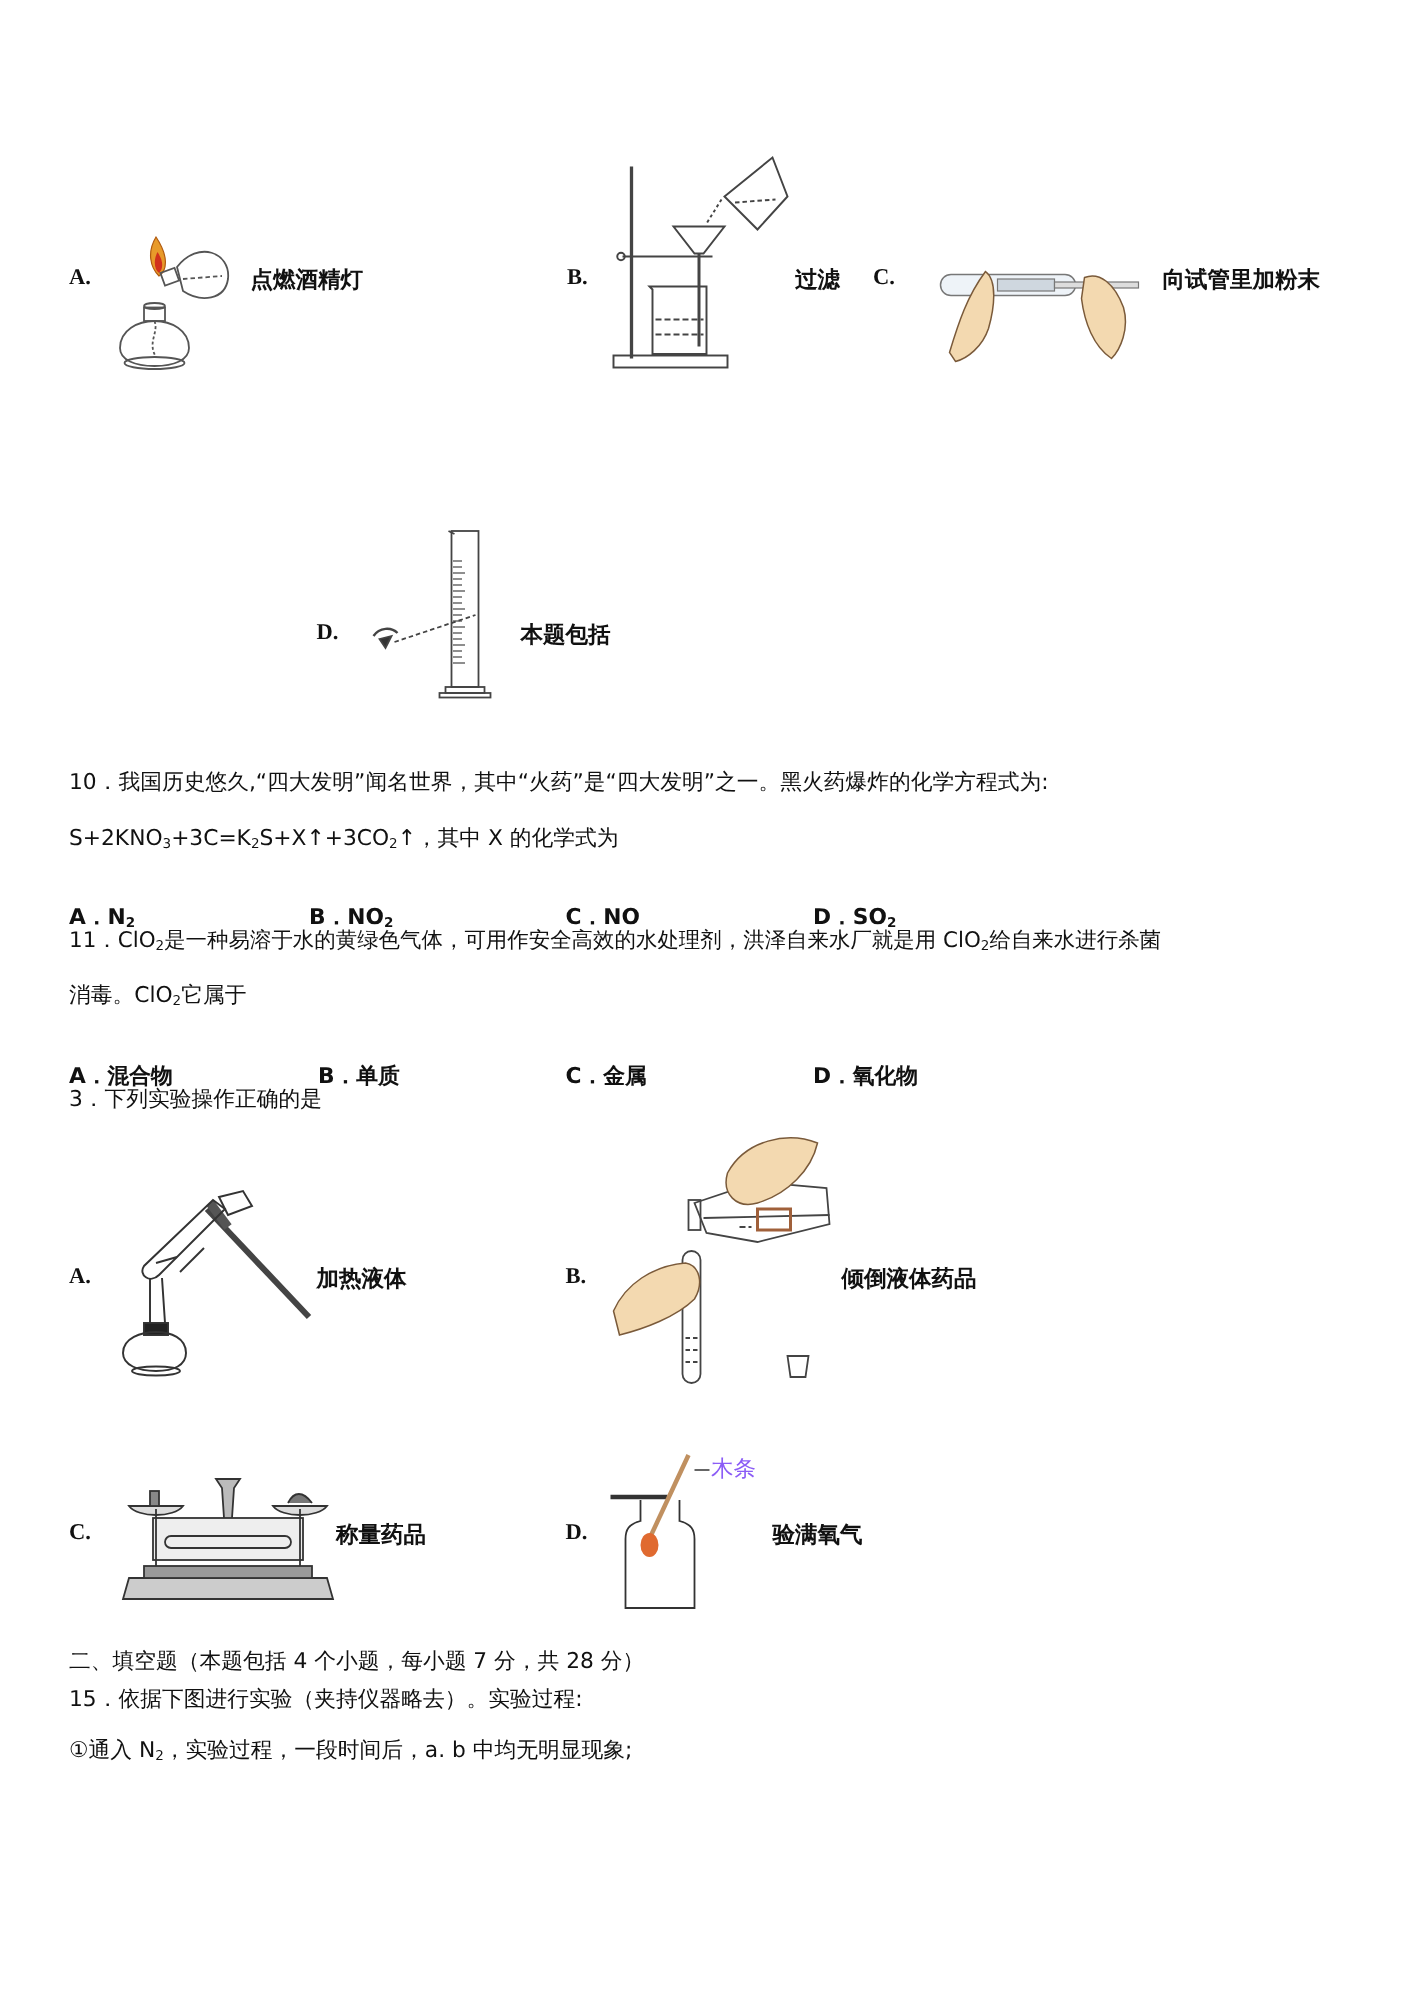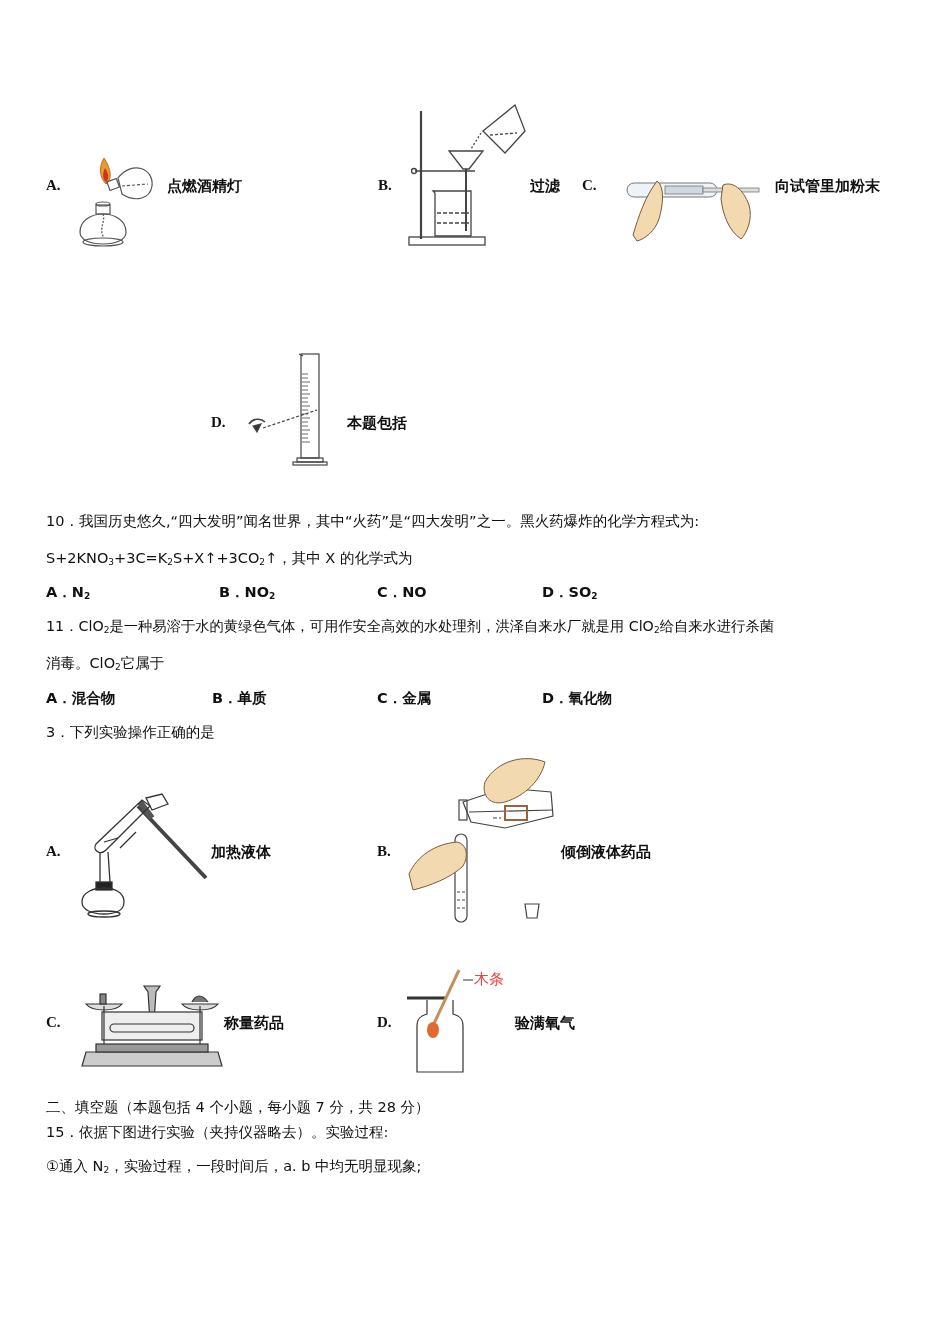--- a/index.html
+++ b/index.html
@@ -2,21 +2,21 @@
 <html><head>
 <meta charset="utf-8">
 <style>
   html, body { margin: 0; padding: 0; background: #ffffff; }
   body { width: 950px; height: 1344px; position: relative; overflow: hidden;
          font-family: "DejaVu Serif", "Liberation Serif", serif; color: #111; }
   .abs { position: absolute; }
   .lbl { font-family: "Liberation Serif", serif; font-weight: bold; font-size: 15px; }
   .cap { font-family: Liberation Serif, serif; font-weight: bold; font-size: 15px; letter-spacing: 0px; }
   .line { font-family: "DejaVu Sans", sans-serif; font-weight: normal; font-size: 14.5px; white-space: nowrap; }
-  .opt { font-family: "DejaVu Sans", sans-serif; font-weight: bold; font-size: 14.5px; white-space: nowrap; }
+  .opt { font-family: "DejaVu Sans", sans-serif; font-weight: bold; font-size: 14.5px; white-space: nowrap; margin-top: 19px; }
   sub { font-size: 9px; vertical-align: -2px; }
   svg { position: absolute; overflow: visible; }
 </style>
 </head>
 <body>
 
 <span class="abs lbl" style="left:46px;top:177px">A.</span>
 <svg style="left:72px;top:150px" width="100" height="100" viewBox="0 0 100 100">
 
   <path d="M32 8 C26 18 28 28 34 34 C40 30 40 20 32 8Z" fill="#e89a2a" stroke="#b05a10" stroke-width="0.8"></path>
@@ -97,21 +97,21 @@
       <line x1="57" y1="90" x2="65" y2="90"></line>
   </g>
 </svg>
 <span class="abs cap" style="left:347px;top:414px">本题包括</span>
 
 <div class="abs line" style="left:46px;top:512px">10．我国历史悠久,“四大发明”闻名世界，其中“火药”是“四大发明”之一。黑火药爆炸的化学方程式为:</div>
 <div class="abs line" style="left:46px;top:549px">
   <span>S+2KNO</span><sub>3</sub><span>+3C=K</span><sub>2</sub><span>S+X↑+3CO</span><sub>2</sub><span>↑，其中 X 的化学式为</span>
 </div>
 <div class="abs opt" style="left:46px;top:583px"><span>A．</span><span>N</span><sub>2</sub></div>
-<div class="abs opt" style="left:219px;top:583px"><span>B．</span><span>NO</span><sub>2</sub></div>
+<div class="abs opt" style="left:206px;top:583px"><span>B．</span><span>NO</span><sub>2</sub></div>
 <div class="abs opt" style="left:377px;top:583px"><span>C．</span><span>NO</span></div>
 <div class="abs opt" style="left:542px;top:583px"><span>D．</span><span>SO</span><sub>2</sub></div>
 
 <div class="abs line" style="left:46px;top:617px;font-size:14.3px"><span>11．ClO</span><sub>2</sub><span>是一种易溶于水的黄绿色气体，可用作安全高效的水处理剂，洪泽自来水厂就是用 ClO</span><sub>2</sub><span>给自来水进行杀菌</span></div>
 <div class="abs line" style="left:46px;top:654px"><span>消毒。ClO</span><sub>2</sub><span>它属于</span></div>
 <div class="abs opt" style="left:46px;top:689px"><span>A．</span><span>混合物</span></div>
 <div class="abs opt" style="left:212px;top:689px"><span>B．</span><span>单质</span></div>
 <div class="abs opt" style="left:377px;top:689px"><span>C．</span><span>金属</span></div>
 <div class="abs opt" style="left:542px;top:689px"><span>D．</span><span>氧化物</span></div>
 
@@ -174,18 +174,18 @@
 <span class="abs lbl" style="left:377px;top:1014px">D.</span>
 <svg style="left:405px;top:968px" width="70" height="108" viewBox="0 0 70 108">
   <g fill="none" stroke="#333" stroke-width="1.2">
     <line x1="2" y1="30" x2="40" y2="30" stroke-width="3"></line>
     <path d="M22 32 L22 46 C14 48 12 52 12 58 L12 104 L58 104 L58 58 C58 52 56 48 48 46 L48 32"></path>
     <path d="M54 2 L26 62" stroke="#c09060" stroke-width="3"></path>
   </g>
   <ellipse cx="28" cy="62" rx="6" ry="8" fill="#e06a30"></ellipse>
   <line x1="58" y1="12" x2="68" y2="12" stroke="#333" stroke-width="1"></line>
 </svg>
-<span class="abs" style="left:474px;top:970px;font-family:'DejaVu Sans',sans-serif;font-size:15px;color:#ef4444">木条</span>
+<span class="abs" style="left:474px;top:970px;font-family:'DejaVu Sans',sans-serif;font-size:15px;color:#8b5cf6">木条</span>
 <span class="abs cap" style="left:515px;top:1014px">验满氧气</span>
 
 <div class="abs line" style="left:46px;top:1098px">二、填空题（本题包括 4 个小题，每小题 7 分，共 28 分）</div>
 <div class="abs line" style="left:46px;top:1123px">15．依据下图进行实验（夹持仪器略去）。实验过程:</div>
 <div class="abs line" style="left:46px;top:1157px"><span>①通入 N</span><sub>2</sub><span>，实验过程，一段时间后，a. b 中均无明显现象;</span></div>
 
 </body></html>

